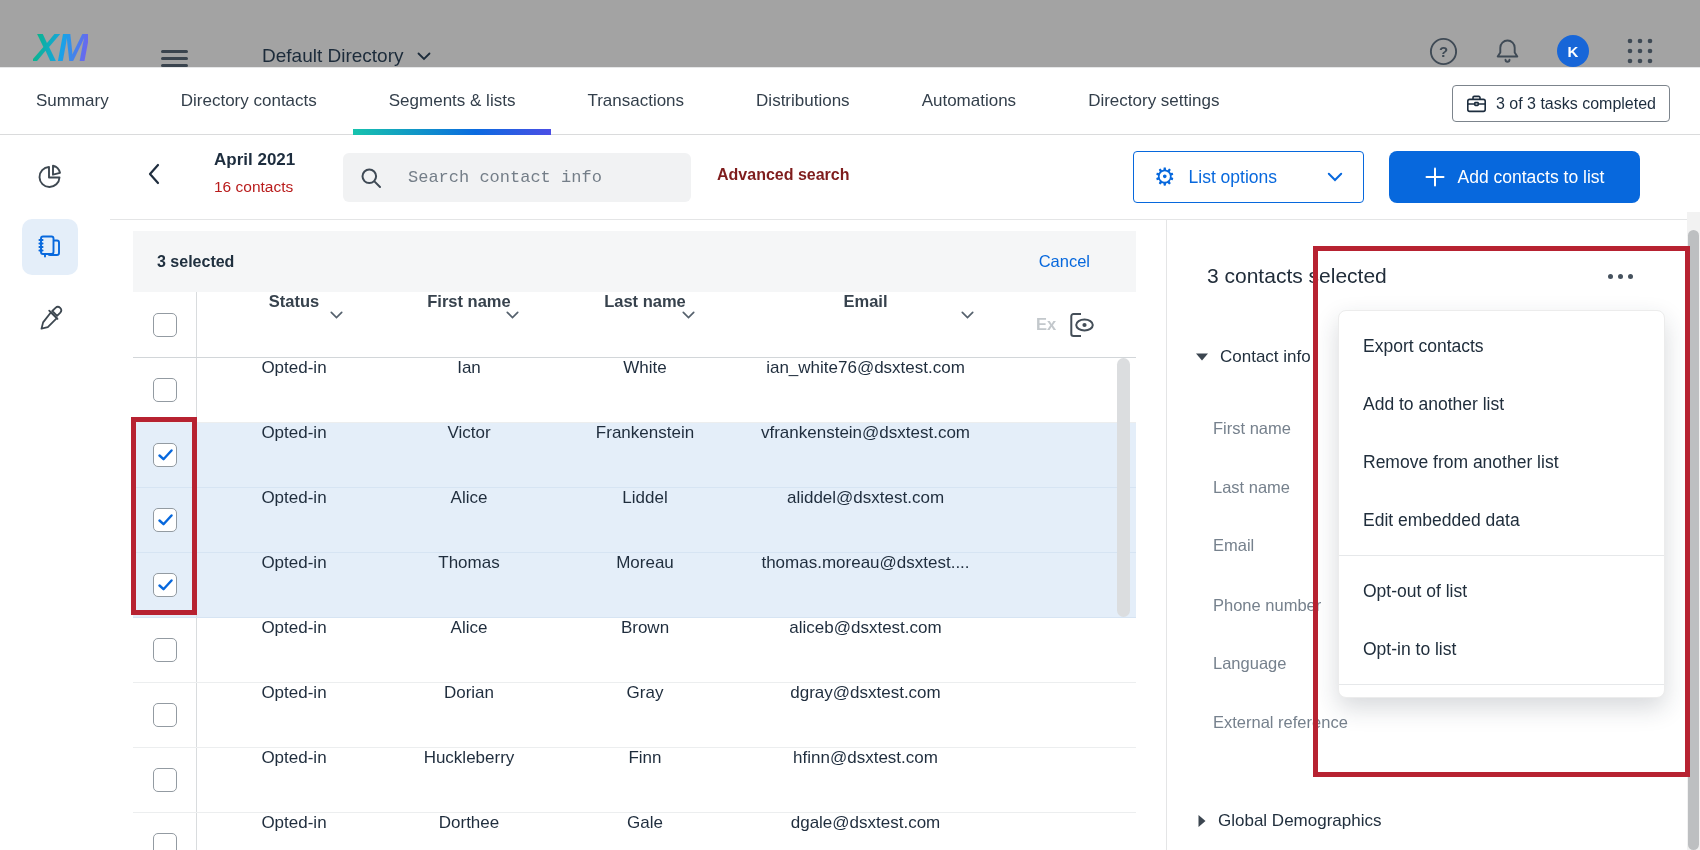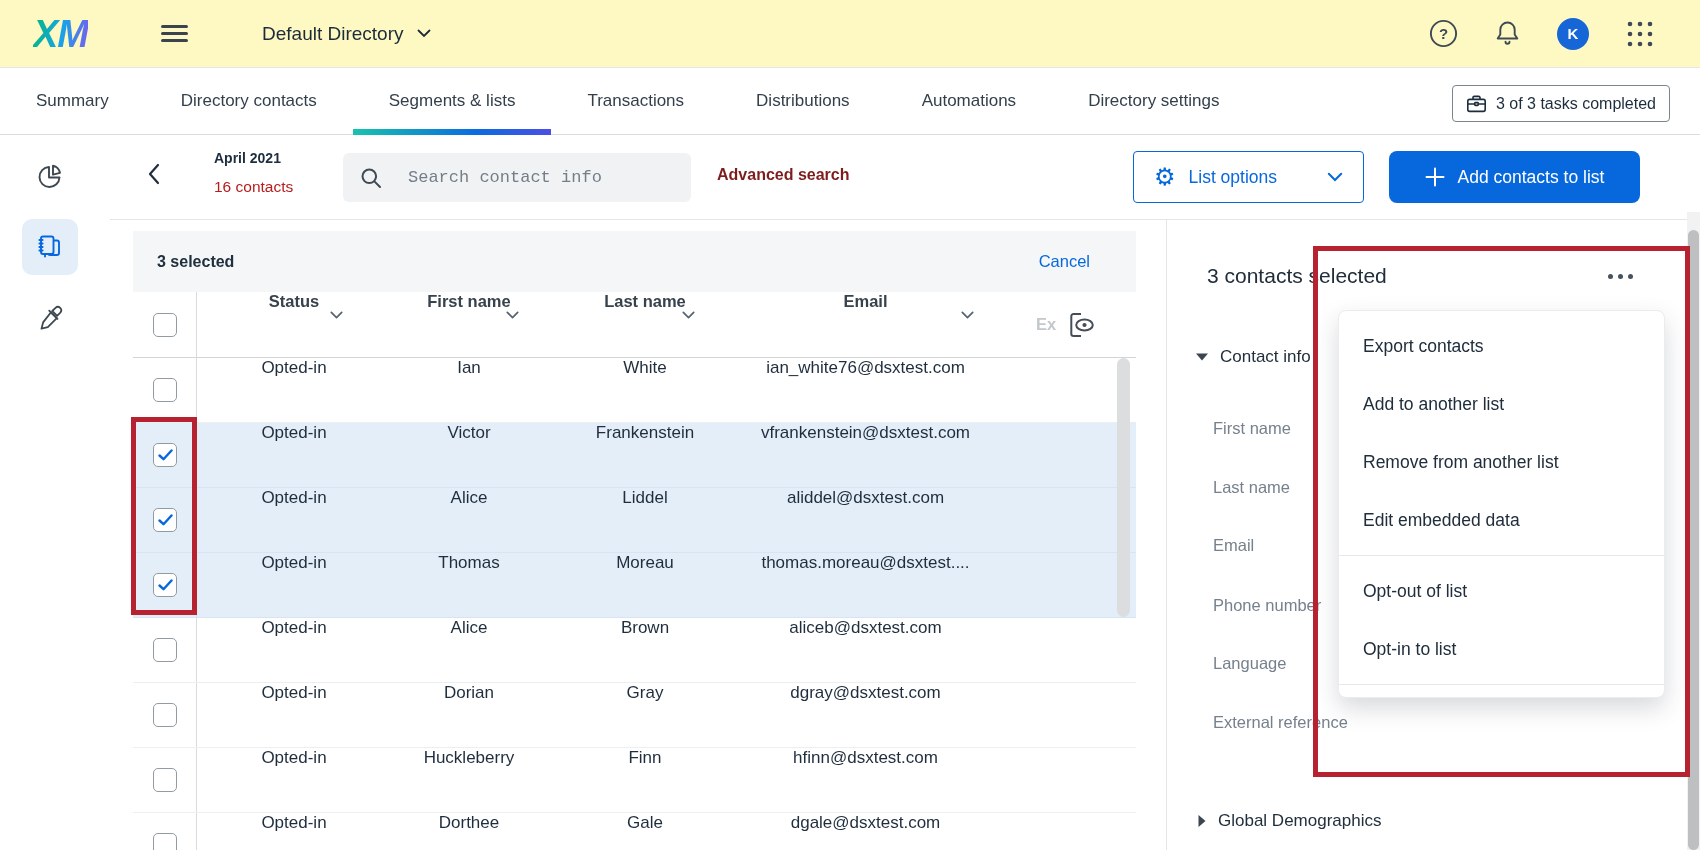--- a/index.html
+++ b/index.html
@@ -6,21 +6,21 @@
   html,body { width:1700px; height:850px; }
   body {
     position:relative; overflow:hidden; background:#fff;
     font-family:"Liberation Sans","DejaVu Sans",sans-serif;
     color:#1f2d3d; -webkit-font-smoothing:antialiased;
   }
   svg { display:block; }
 
   
   .topbar { position:absolute; left:0; top:0; width:1700px; height:68px;
-    border-bottom:1px solid #e6e7e8; display:flex; align-items:center; background:#fef9c3;gap:29px; }
+    border-bottom:1px solid #e6e7e8; display:flex; align-items:flex-end; background:#a3a3a3;gap:29px; }
   .xm-logo { margin-left:33px; font-size:38px; font-weight:900; font-style:italic; letter-spacing:-1px;
     background:linear-gradient(100deg,#07b87c 0%,#18a3e8 52%,#7a5cf0 100%);
     -webkit-background-clip:text; background-clip:text; color:transparent; line-height:1; }
   .hamburger { margin-left:44px; width:27px; height:17px; display:flex; flex-direction:column; justify-content:space-between; cursor:pointer; }
   .hamburger span { height:2.6px; background:#3a444e; border-radius:2px; }
   .dirname { margin-left:45px; display:flex; align-items:center; gap:13px; font-size:19px; color:#1c2b3a; cursor:pointer; }
   .top-icons { margin-left:auto; margin-right:45px; display:flex; align-items:center; gap:36px; }
   .avatar { width:32px; height:32px; border-radius:50%; background:#1766d8; color:#fff;
     font-size:15px; font-weight:bold; display:flex; align-items:center; justify-content:center; }
 
@@ -35,21 +35,21 @@
 
   
   .sidebar { position:absolute; left:0; top:135px; width:110px; height:715px; background:#fff; }
   .side-ic { position:absolute; cursor:pointer; }
   .side-tile { position:absolute; left:22px; top:84px; width:56px; height:56px; border-radius:10px;
     background:#e4eef9; display:flex; align-items:center; justify-content:center; cursor:pointer; }
 
   
   .toolbar { position:absolute; left:110px; top:135px; width:1590px; height:85px; background:#fff; border-bottom:1px solid #e4e5e6; }
   .back { position:absolute; left:38px; top:28px; cursor:pointer; }
-  .list-title { position:absolute; left:104px; top:15px; font-size:14px; font-weight:bold; color:#1d2d3e; }
+  .list-title { position:absolute; left:104px; top:15px; font-size:17px; font-weight:bold; color:#1d2d3e; }
   .list-count { position:absolute; left:104px; top:43px; font-size:15.5px; color:#b91c1c; }
   .searchbox { position:absolute; left:233px; top:18px; width:348px; height:49px; background:#f1f2f3;
     border-radius:6px; display:flex; align-items:center; padding:0 14px 0 17px; }
   .searchbox input { flex:1; margin-left:26px; border:none; outline:none; background:transparent; font-size:17px;
     font-family:Liberation Mono, monospace; color:#1f2d3d; }
   .searchbox input::placeholder { color:#747e88; opacity:1; }
   .adv-link { position:absolute; left:607px; top:31px; font-size:16px; font-weight:600; color:#7f1d1d; cursor:pointer; }
   .btn-outline { position:absolute; left:1023px; top:16px; width:231px; height:52px; border:1px solid #0768dd; border-radius:4px;
     background:#fff; color:#0768dd; display:flex; align-items:center; padding:0 20px; gap:13px; cursor:pointer; }
   .btn-outline .lbl { font-size:17.5px; font-weight:500; }

